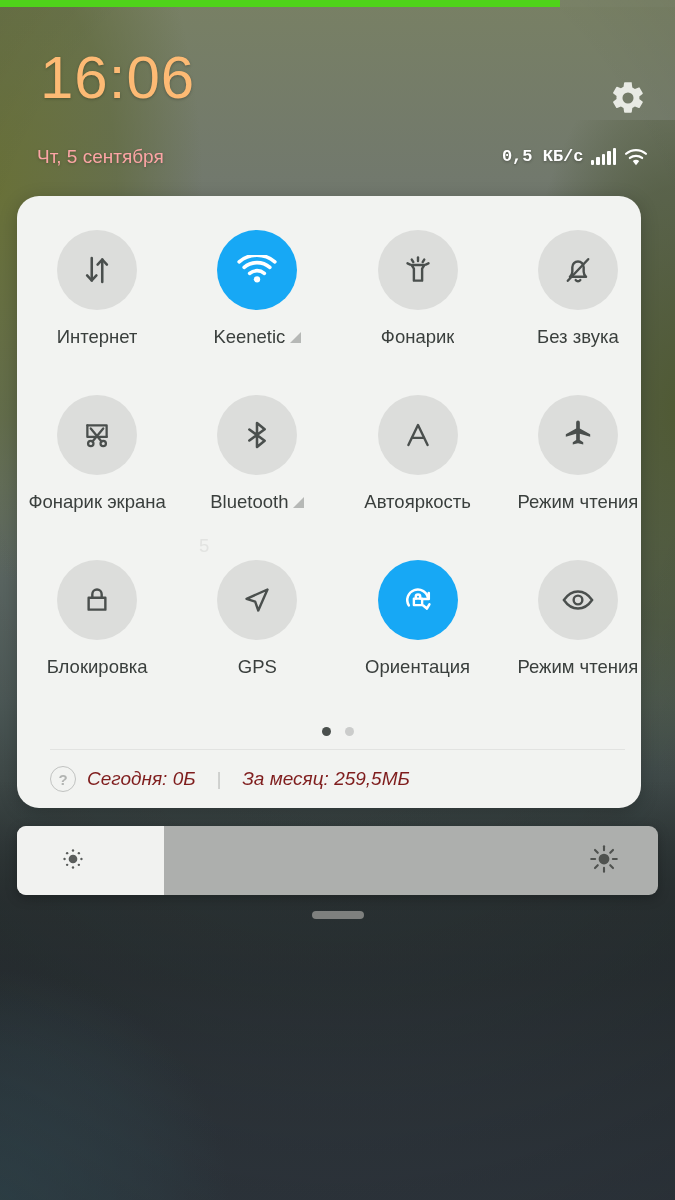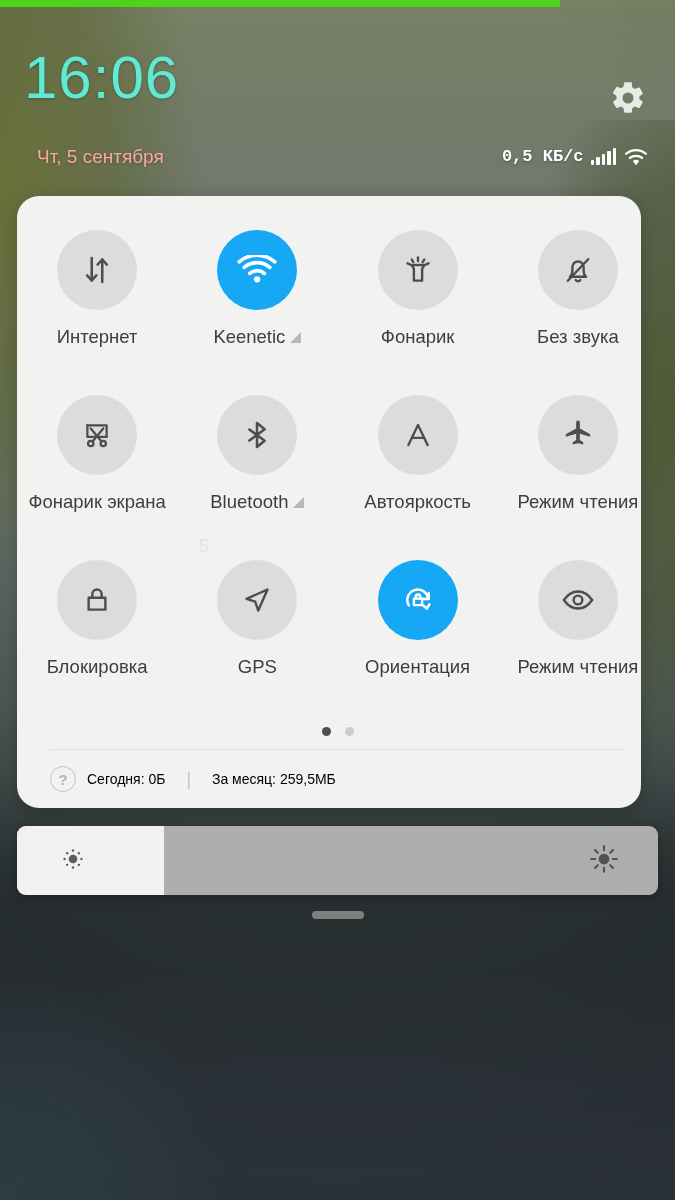--- a/index.html
+++ b/index.html
@@ -57,22 +57,22 @@
     background:rgba(255,255,255,0.02);
   }
   .topbar-fill {
     height:100%; width:83%;
     background:#4fd31a;
   }
 
   
   .header { position:absolute; top:0; left:0; width:675px; height:195px; z-index:5; }
   .clock {
-    position:absolute; left:24px; top:48px;
-    font-size:60px; font-weight:300; color:#5eead4;
+    position:absolute; left:40px; top:48px;
+    font-size:60px; font-weight:300; color:#fdba74;
     letter-spacing:1px; line-height:1;
     text-shadow:0 1px 3px rgba(0,0,0,0.25);
   }
   .datetext {
     position:absolute; left:37px; top:146px;
     font-size:19px; color:#fca5a5; font-weight:400;
     text-shadow:0 1px 3px rgba(0,0,0,0.25);
   }
   .gear-btn {
     position:absolute; right:28px; top:79px;
@@ -151,21 +151,21 @@
   .usage {
     position:absolute; top:570px; left:33px;
     display:flex; align-items:center; gap:11px;
   }
   .help-icon {
     width:26px; height:26px; border-radius:50%;
     border:1.6px solid #c0c2c0; color:#b2b4b2;
     font-size:15px; font-weight:700;
     display:flex; align-items:center; justify-content:center;
   }
-  .usage-text { font-size:14px; color:#000000; }
+  .usage-text { font-size:19px; color:#7f1d1d;font-style:italic; }
   .usage-sep { font-size:17.5px; color:#c3c5c3; margin:0 10px; }
 
   
   .brightness {
     position:absolute; left:17px; top:826px; width:641px; height:69px;
     border-radius:9px; overflow:hidden; z-index:4;
     background:#adafad;
     box-shadow:0 3px 12px rgba(0,0,0,0.25);
     display:flex; align-items:center;
   }

